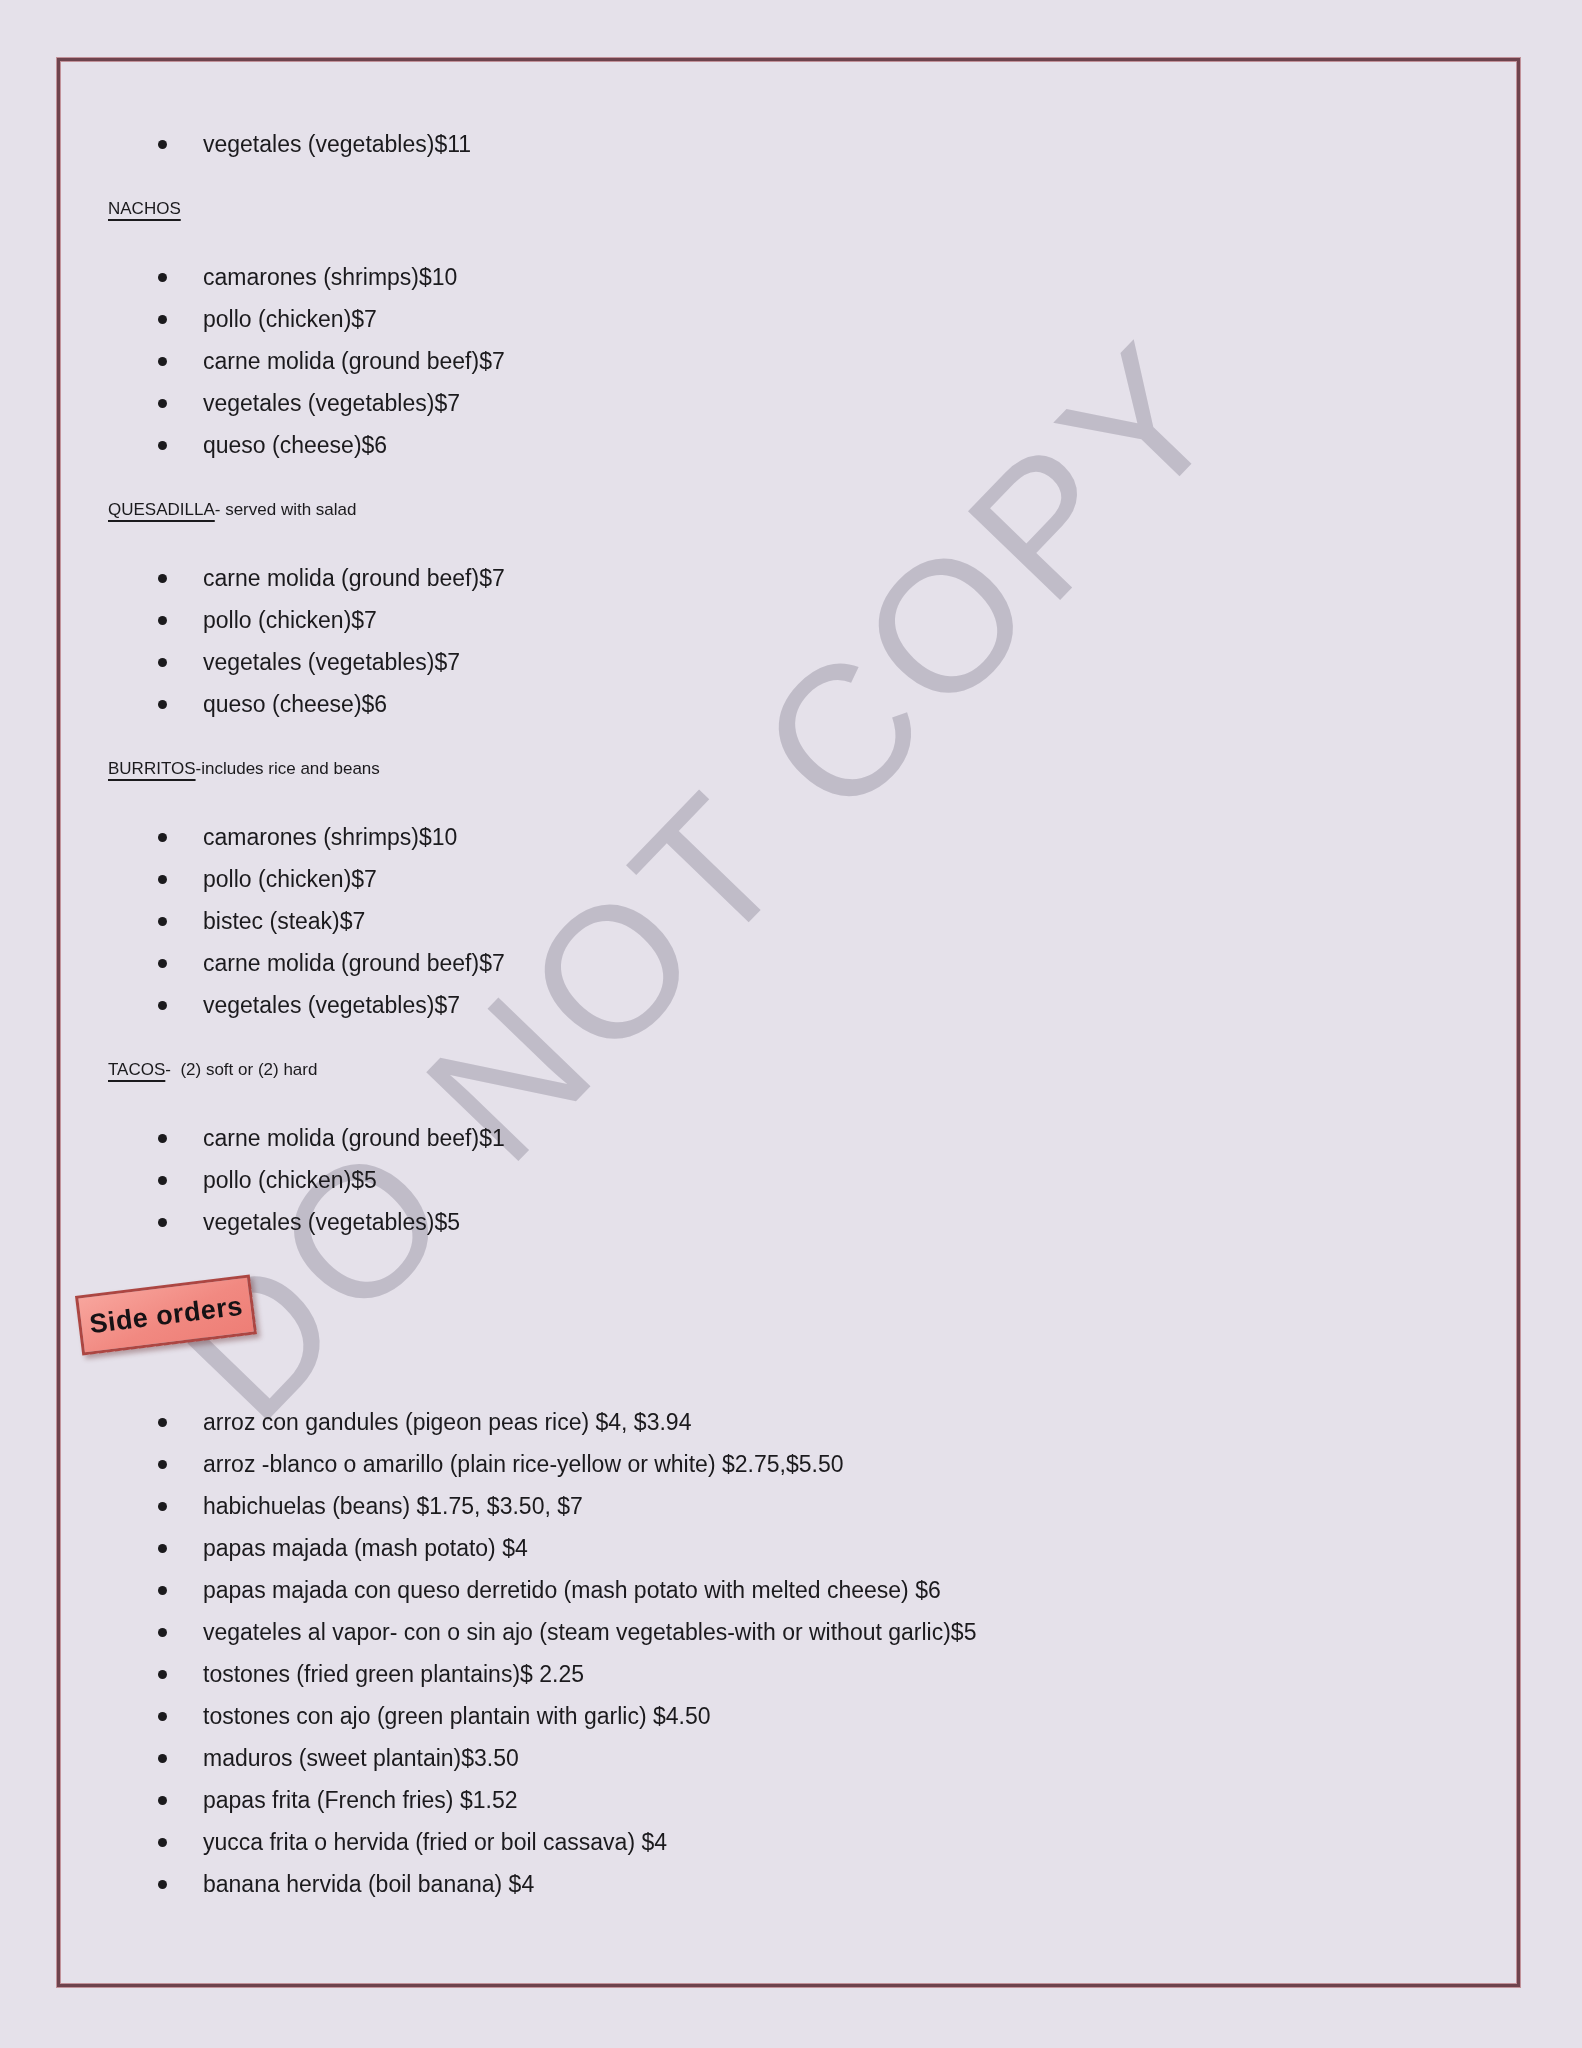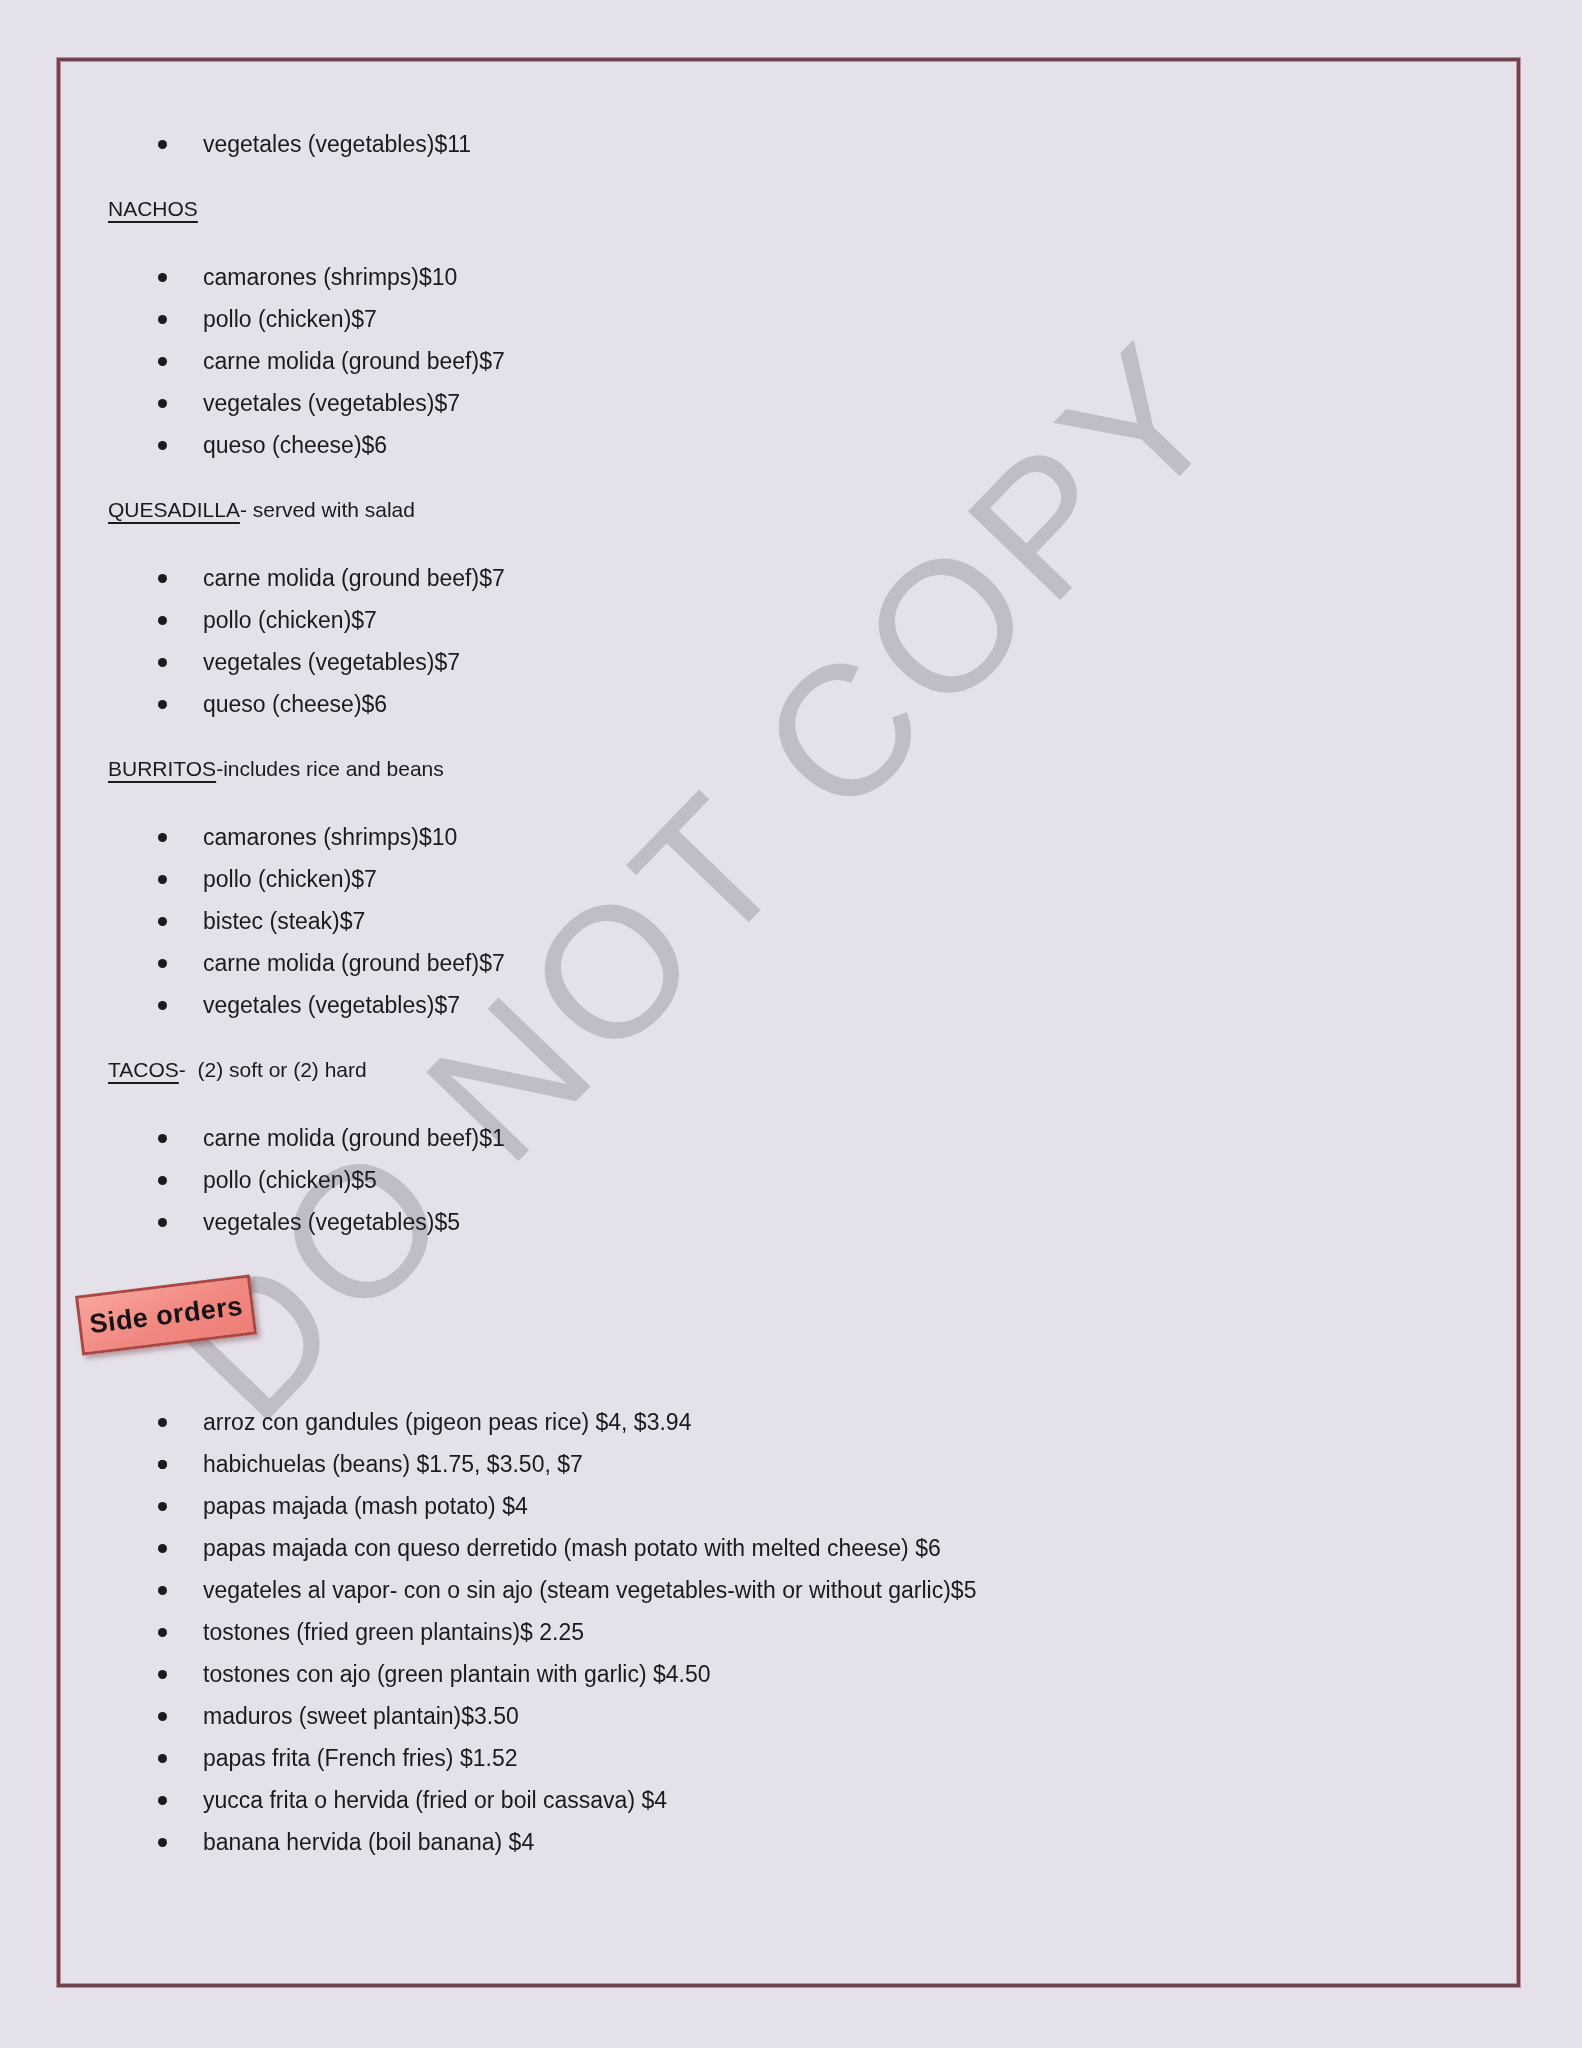--- a/index.html
+++ b/index.html
@@ -42,21 +42,21 @@
     font-size:23px;
     line-height:42px;
   }
   ul.menu-list li .dot {
     position:absolute; left:50px; top:16.5px;
     width:9px; height:9px; border-radius:50%;
     background:#1b1a1d;
   }
 
   h2.section-heading {
-    font-size:21px;
+    font-size:17px;
     line-height:42px;
     font-weight:400;
     margin:23px 0 26px 0;
   }
   h2.section-heading .title {
     text-decoration:underline;
     text-decoration-thickness:2px;
     text-underline-offset:5px;
   }
   h2.section-heading .subtitle { white-space:pre-wrap;text-align:center; }
@@ -131,21 +131,21 @@
   </ul>
 
   <div class="tag-wrap">
     <div class="side-tag">
       <span class="tag-label">Side orders</span>
     </div>
   </div>
 
   <ul class="menu-list">
     <li><span class="dot"></span><span>arroz con gandules (pigeon peas rice) $4, $3.94</span></li>
-    <li><span class="dot"></span></li>
+    <li><span class="dot"></span><span>arroz -blanco o amarillo (plain rice-yellow or white) $2.75,$5.50</span></li>
     <li><span class="dot"></span><span>habichuelas (beans) $1.75, $3.50, $7</span></li>
     <li><span class="dot"></span><span>papas majada (mash potato) $4</span></li>
     <li><span class="dot"></span><span>papas majada con queso derretido (mash potato with melted cheese) $6</span></li>
     <li><span class="dot"></span><span>vegateles al vapor- con o sin ajo (steam vegetables-with or without garlic)$5</span></li>
     <li><span class="dot"></span><span>tostones (fried green plantains)$ 2.25</span></li>
     <li><span class="dot"></span><span>tostones con ajo (green plantain with garlic) $4.50</span></li>
     <li><span class="dot"></span><span>maduros (sweet plantain)$3.50</span></li>
     <li><span class="dot"></span><span>papas frita (French fries) $1.52</span></li>
     <li><span class="dot"></span><span>yucca frita o hervida (fried or boil cassava) $4</span></li>
     <li><span class="dot"></span><span>banana hervida (boil banana) $4</span></li>

